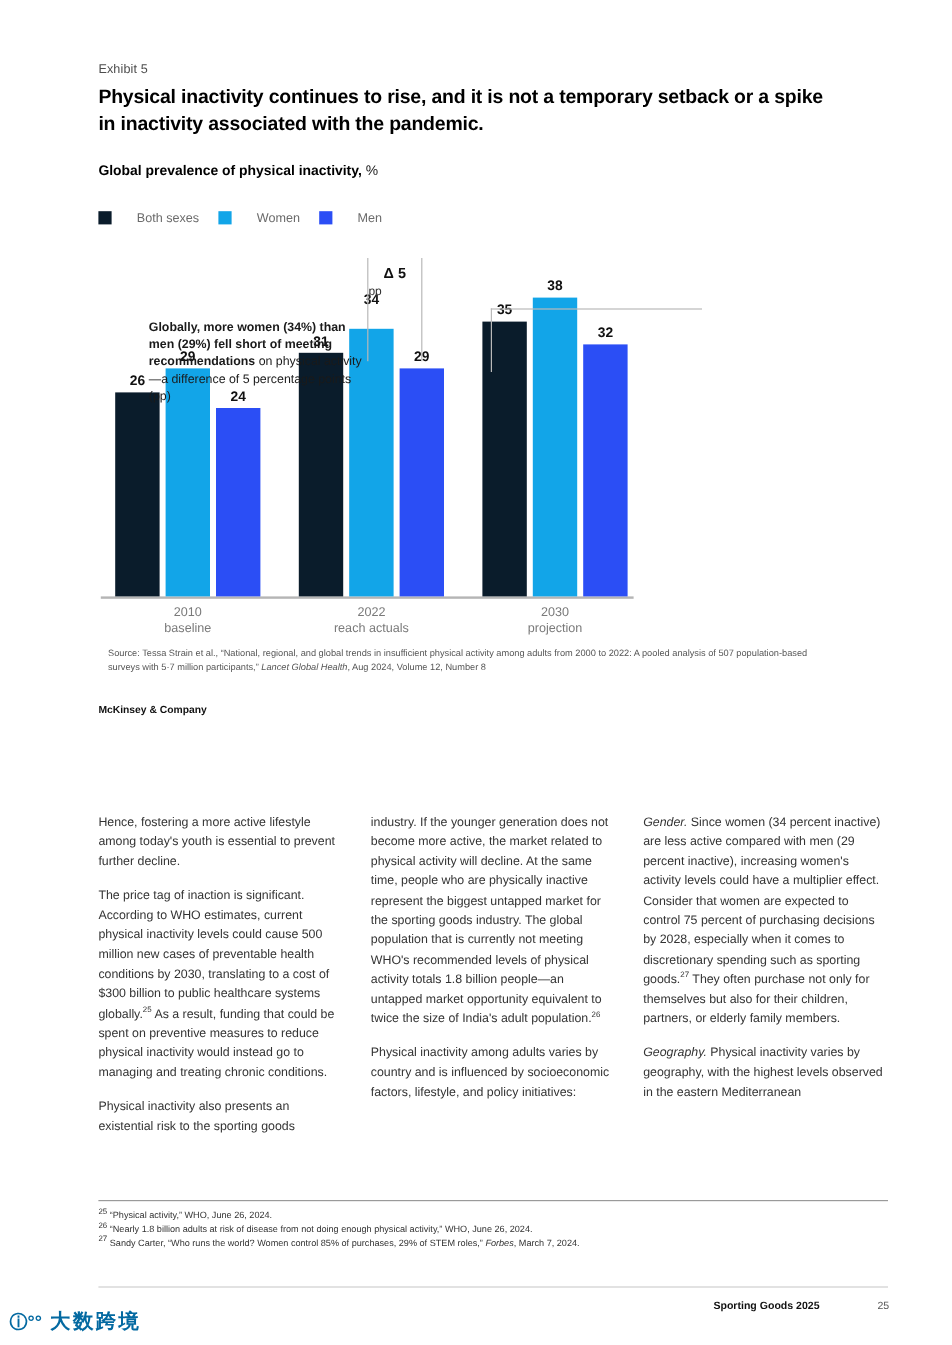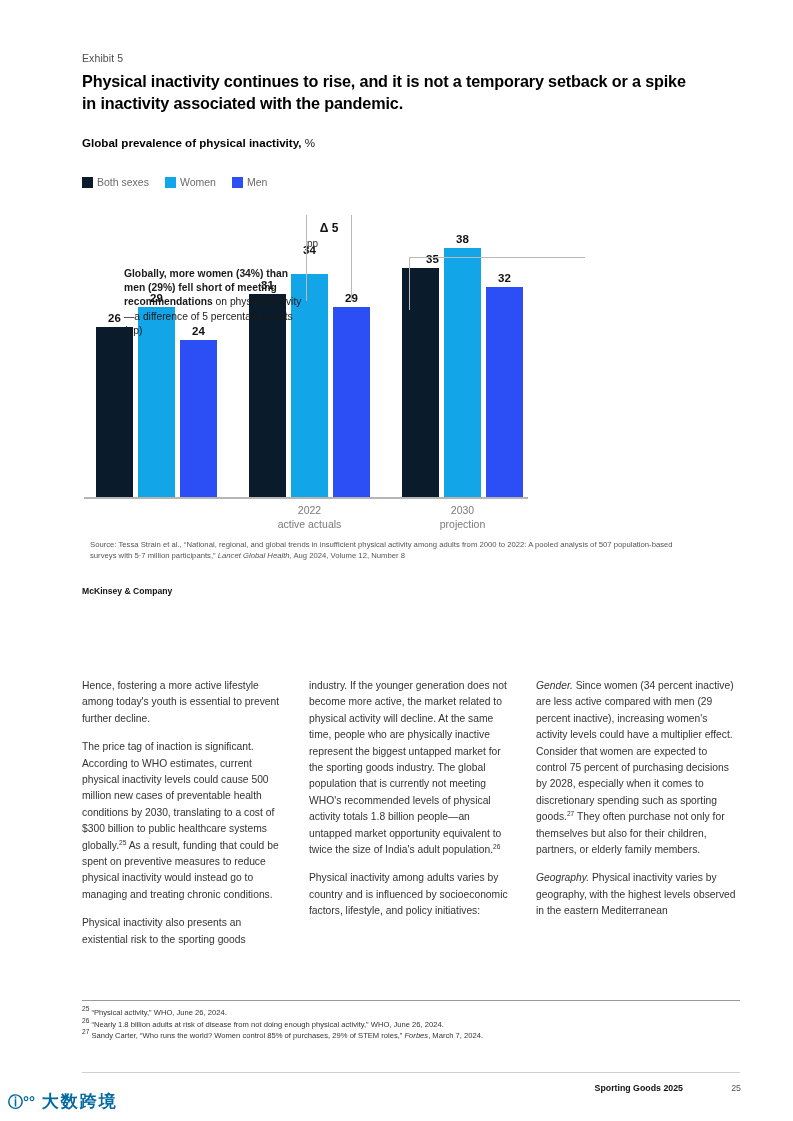--- a/index.html
+++ b/index.html
@@ -7,21 +7,21 @@
   .page{position:absolute;inset:0;}
 
   
   .exhibit-label{position:absolute;left:82px;top:52px;font-size:10.5px;color:#4d4d4d;letter-spacing:.1px;}
   .exhibit-title{position:absolute;left:82px;top:70px;width:610px;font-size:16.2px;font-weight:bold;line-height:22px;color:#000;letter-spacing:-.15px;}
   .chart-subtitle{position:absolute;left:82px;top:136px;font-size:11.6px;font-weight:bold;color:#000;}
   .chart-subtitle .unit{font-weight:normal;color:#222;}
 
   
   .legend{position:absolute;left:82px;top:176px;display:flex;align-items:center;gap:16px;}
-  .legend-item{display:flex;align-items:center;gap:4px;}
+  .legend-item{display:flex;align-items:flex-start;gap:21px;}
   .legend-swatch{width:11px;height:11px;display:block;}
   .legend-text{font-size:10.5px;color:#6b6b6b;}
 
   
   .chart{position:absolute;left:82px;top:205px;width:620px;height:330px;}
   .plot{position:absolute;left:0;top:0;width:620px;height:330px;}
   .axis-line{position:absolute;left:2px;top:292px;width:444px;height:1.5px;background:#b5b5b5;}
   .bar{position:absolute;bottom:38px;}
   .bar-value{position:absolute;font-size:11.5px;font-weight:bold;color:#111;text-align:center;}
   .grp-label{position:absolute;text-align:center;font-size:10.5px;color:#7a7a7a;line-height:14px;}
@@ -93,32 +93,36 @@
 
   <div class="chart">
     <div class="plot" id="plot">
       <div class="axis-line"></div>
     <div class="bar" style="left: 14px; width: 37px; height: 170.3px; background: rgb(10, 28, 43);"></div>
         <div class="bar-value" style="left: 14px; width: 37px; bottom: 211.3px;">26</div>
         <div class="bar" style="left: 56px; width: 37px; height: 189.95px; background: rgb(18, 165, 232);"></div>
         <div class="bar-value" style="left: 56px; width: 37px; bottom: 230.95px;">29</div>
         <div class="bar" style="left: 98px; width: 37px; height: 157.2px; background: rgb(43, 78, 245);"></div>
         <div class="bar-value" style="left: 98px; width: 37px; bottom: 198.2px;">24</div>
+        <div class="grp-label" style="left: 4px; width: 141px; top: 298px;">
+          <div>2010</div>
+          <div>baseline</div>
+        </div>
         <div class="bar" style="left: 167px; width: 37px; height: 203.05px; background: rgb(10, 28, 43);"></div>
         <div class="bar-value" style="left: 167px; width: 37px; bottom: 244.05px;">31</div>
         <div class="bar" style="left: 209px; width: 37px; height: 222.7px; background: rgb(18, 165, 232);"></div>
         <div class="bar-value" style="left: 209px; width: 37px; bottom: 279px;">34</div>
         <div class="bar" style="left: 251px; width: 37px; height: 189.95px; background: rgb(43, 78, 245);"></div>
         <div class="bar-value" style="left: 251px; width: 37px; bottom: 230.95px;">29</div>
         <div class="grp-label" style="left: 157px; width: 141px; top: 298px;">
           <div>2022</div>
-          <div>active actuals</div>
+          <div>reach actuals</div>
         </div>
         <div class="bar" style="left: 320px; width: 37px; height: 229.25px; background: rgb(10, 28, 43);"></div>
-        <div class="bar-value" style="left: 332px; width: 37px; bottom: 270.25px;">35</div>
+        <div class="bar-value" style="left: 320px; width: 37px; bottom: 270.25px;">35</div>
         <div class="bar" style="left: 362px; width: 37px; height: 248.9px; background: rgb(18, 165, 232);"></div>
         <div class="bar-value" style="left: 362px; width: 37px; bottom: 289.9px;">38</div>
         <div class="bar" style="left: 404px; width: 37px; height: 209.6px; background: rgb(43, 78, 245);"></div>
         <div class="bar-value" style="left: 404px; width: 37px; bottom: 250.6px;">32</div>
         <div class="grp-label" style="left: 310px; width: 141px; top: 298px;">
           <div>2030</div>
           <div>projection</div>
         </div>
       </div>
 

